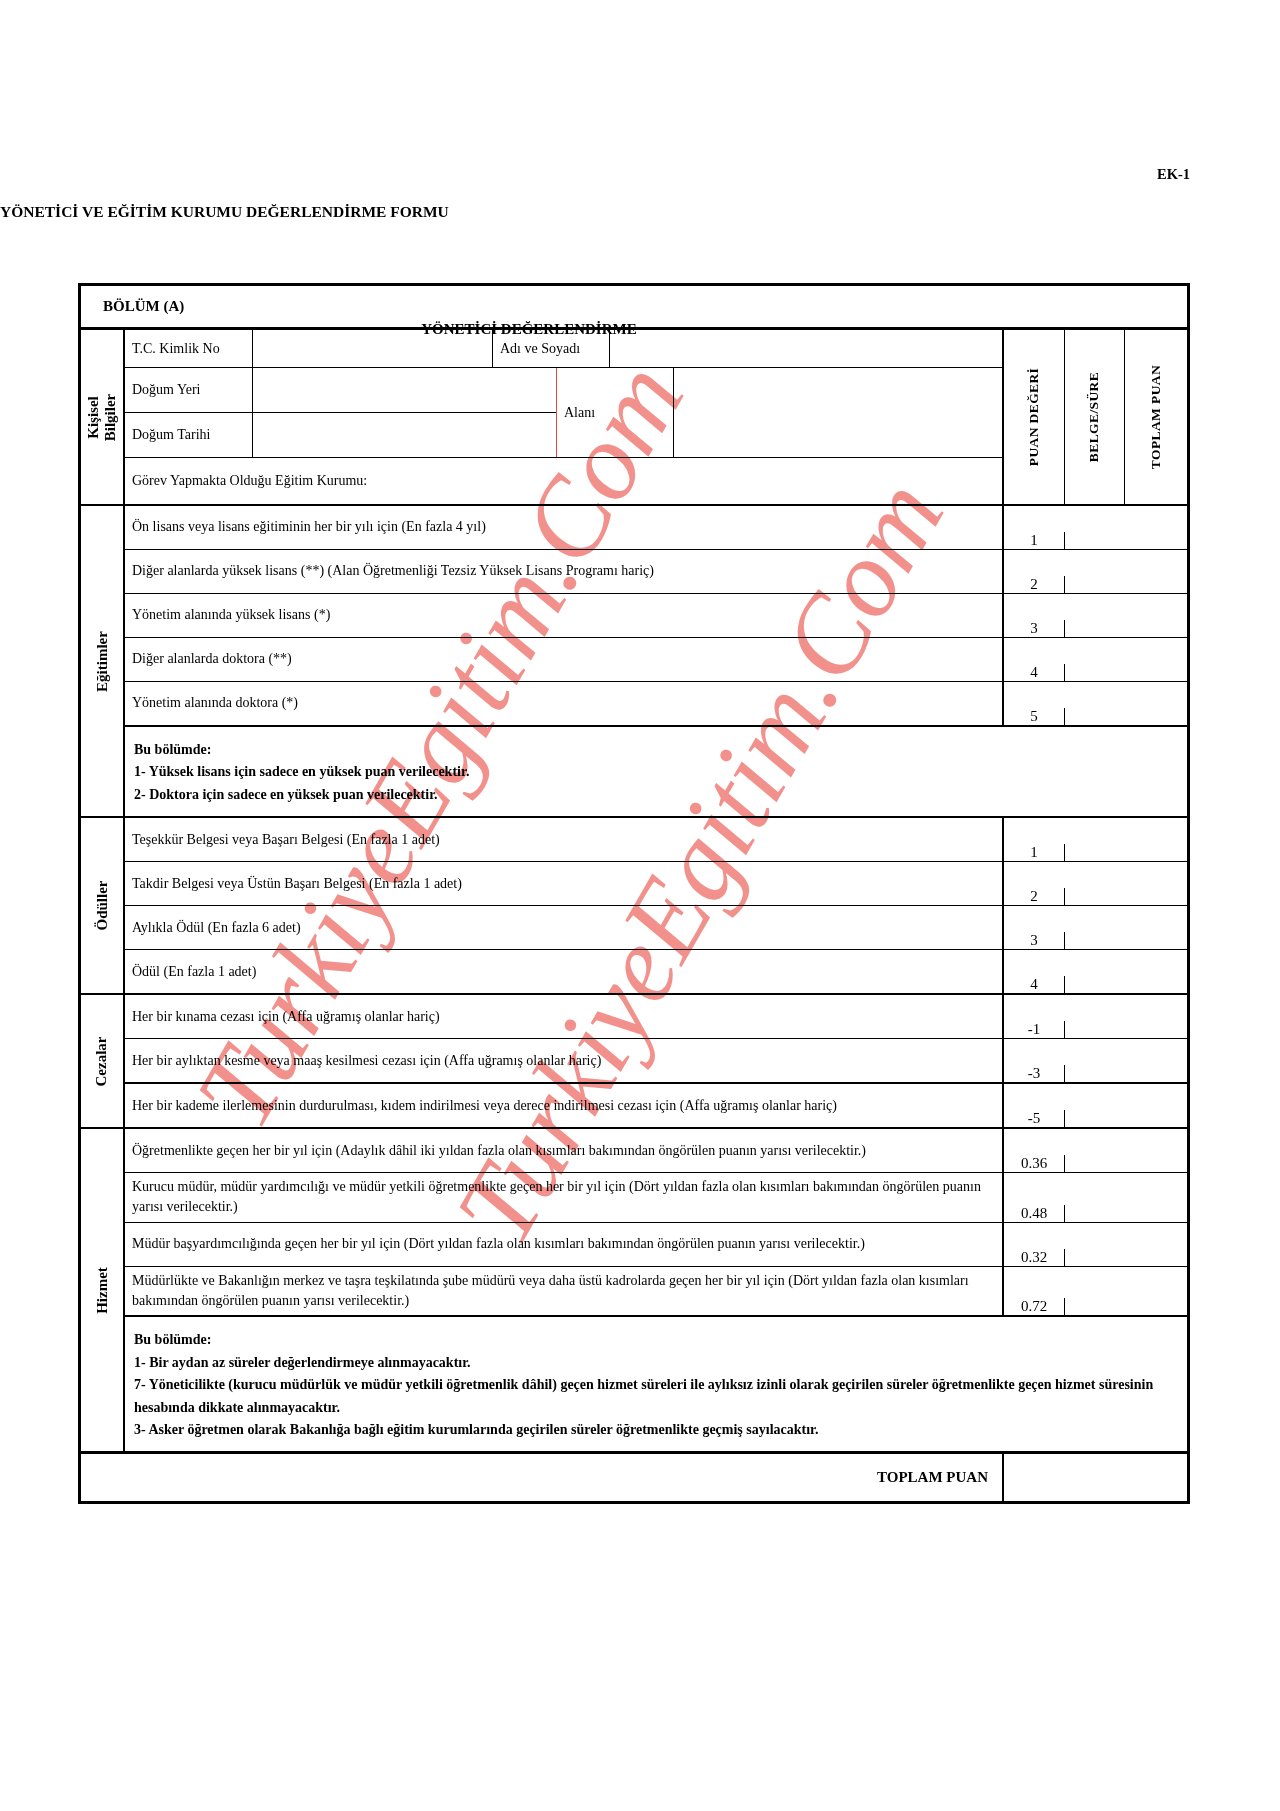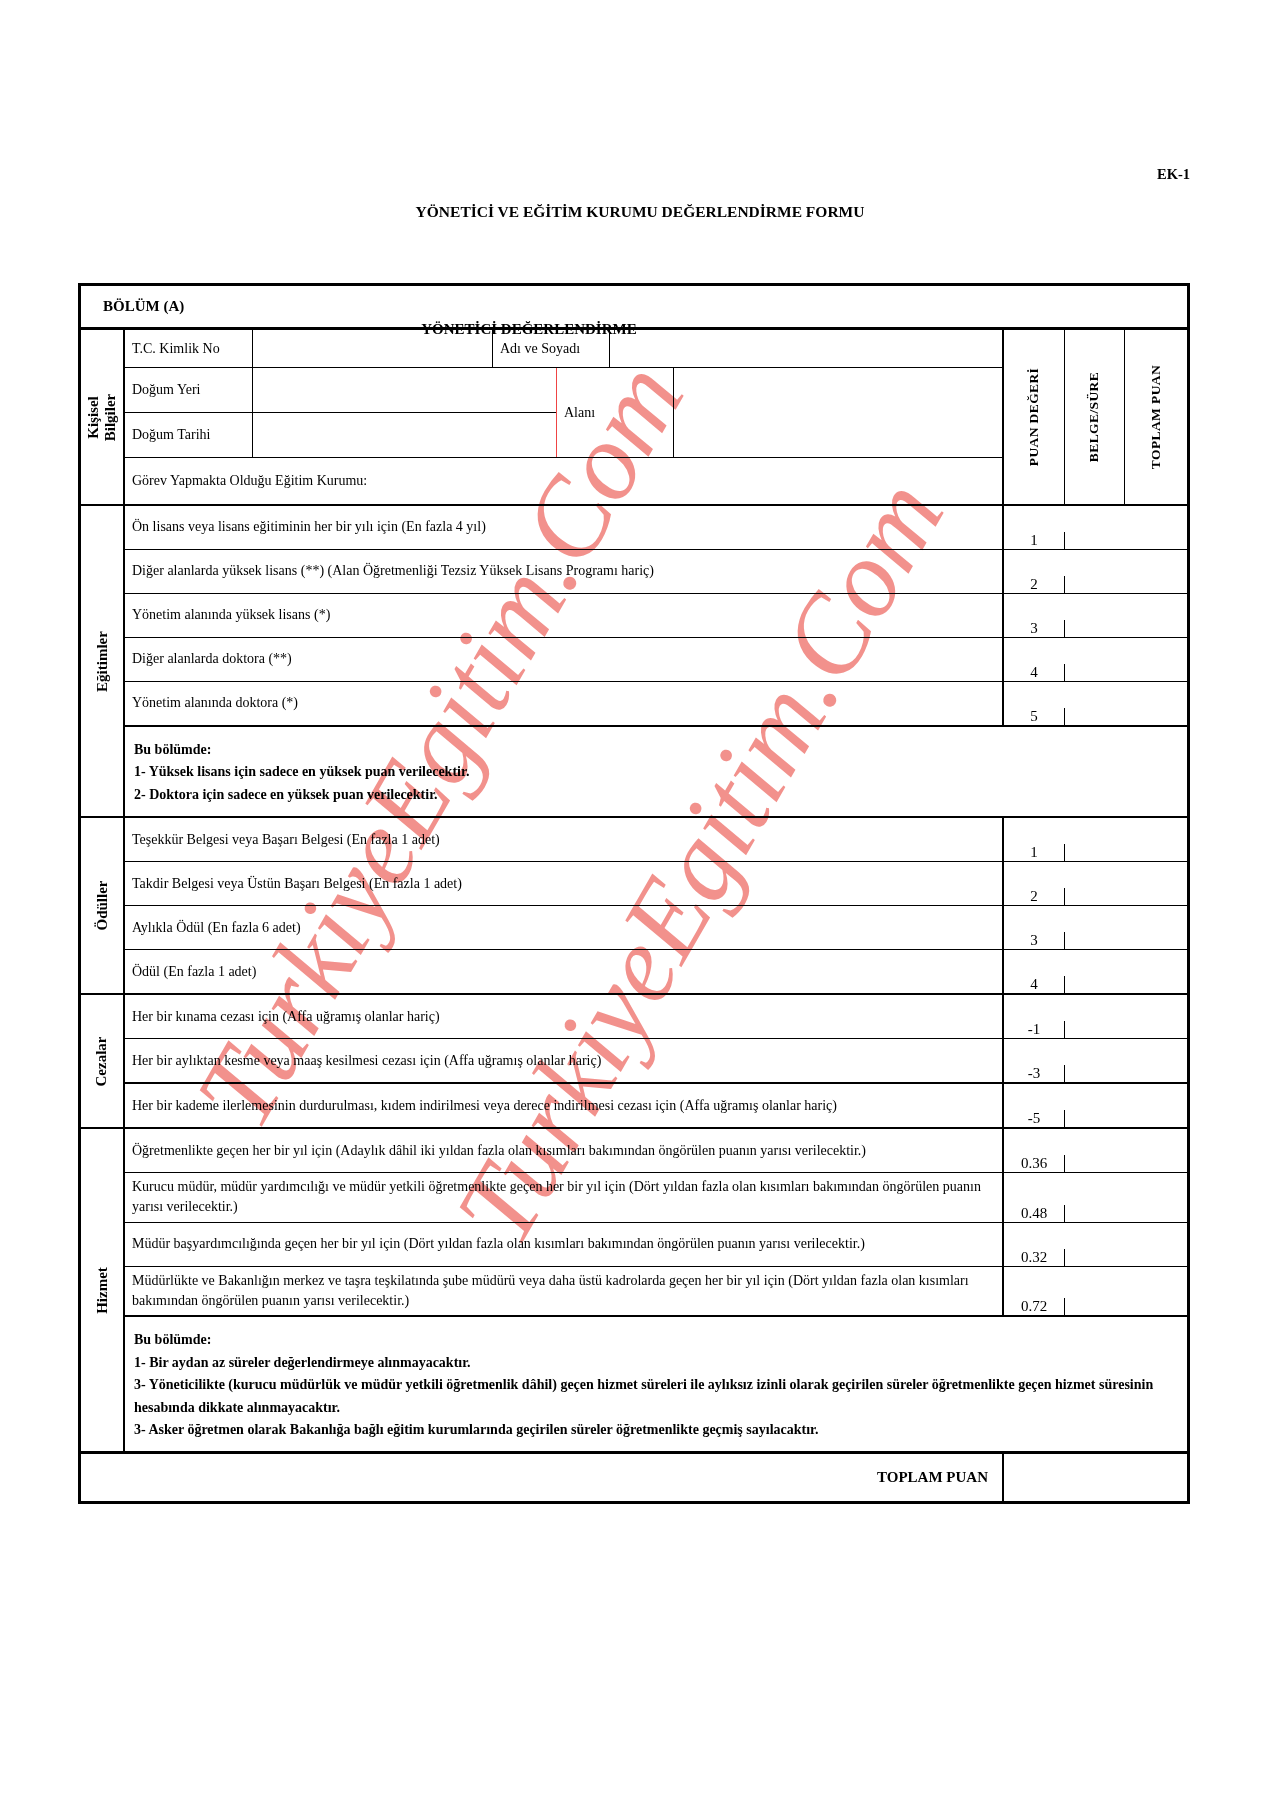--- a/index.html
+++ b/index.html
@@ -28,21 +28,21 @@
   .wm1 { left: 440px; top: 745px; transform: translate(-50%,-50%) rotate(-60deg); }
   .wm2 { left: 700px; top: 862px; transform: translate(-50%,-50%) rotate(-60deg); }
 
   
   .ek-tag {
     position: absolute; top: 166px; right: 90px;
     font-weight: bold; font-size: 14.5px; z-index: 2;
   }
   .doc-title {
     position: absolute; top: 203px; left: 0; width: 100%;
-    text-align: center; font-weight: bold; font-size: 15.5px; z-index: 2;
+    font-weight: bold; font-size: 15.5px; z-index: 2;
   }
 
   
   .form-table {
     position: absolute; left: 78px; top: 283px; width: 1112px;
     border: 3px solid #000; z-index: 1; background: transparent;
   }
 
   .thead {
     position: relative; height: 44px; border-bottom: 3px solid #000;
@@ -303,21 +303,21 @@
         </div>
         <div class="row">
           <div class="ctext">Müdürlükte ve Bakanlığın merkez ve taşra teşkilatında şube müdürü veya daha üstü kadrolarda geçen her bir yıl için (Dört yıldan fazla olan kısımları bakımından öngörülen puanın yarısı verilecektir.)</div>
           <div class="cpuan">0.72</div>
           <div class="cbelge"></div>
           <div class="ctoplam"></div>
         </div>
         <div class="notes h-hizmet">
           <div>Bu bölümde:</div>
           <div>1- Bir aydan az süreler değerlendirmeye alınmayacaktır.</div>
-          <div>3- Yöneticilikte (kurucu müdürlük ve müdür yetkili öğretmenlik dâhil) geçen  hizmet süreleri ile aylıksız izinli olarak geçirilen süreler öğretmenlikte geçen hizmet süresinin hesabında dikkate alınmayacaktır.</div>
+          <div>7- Yöneticilikte (kurucu müdürlük ve müdür yetkili öğretmenlik dâhil) geçen  hizmet süreleri ile aylıksız izinli olarak geçirilen süreler öğretmenlikte geçen hizmet süresinin hesabında dikkate alınmayacaktır.</div>
           <div>3- Asker öğretmen olarak Bakanlığa bağlı eğitim kurumlarında geçirilen süreler öğretmenlikte geçmiş sayılacaktır.</div>
         </div>
       </div>
     </div>
 
     <div class="tfoot">
       <div class="tfoot-label">TOPLAM PUAN</div>
       <div class="tfoot-input"></div>
     </div>
 

